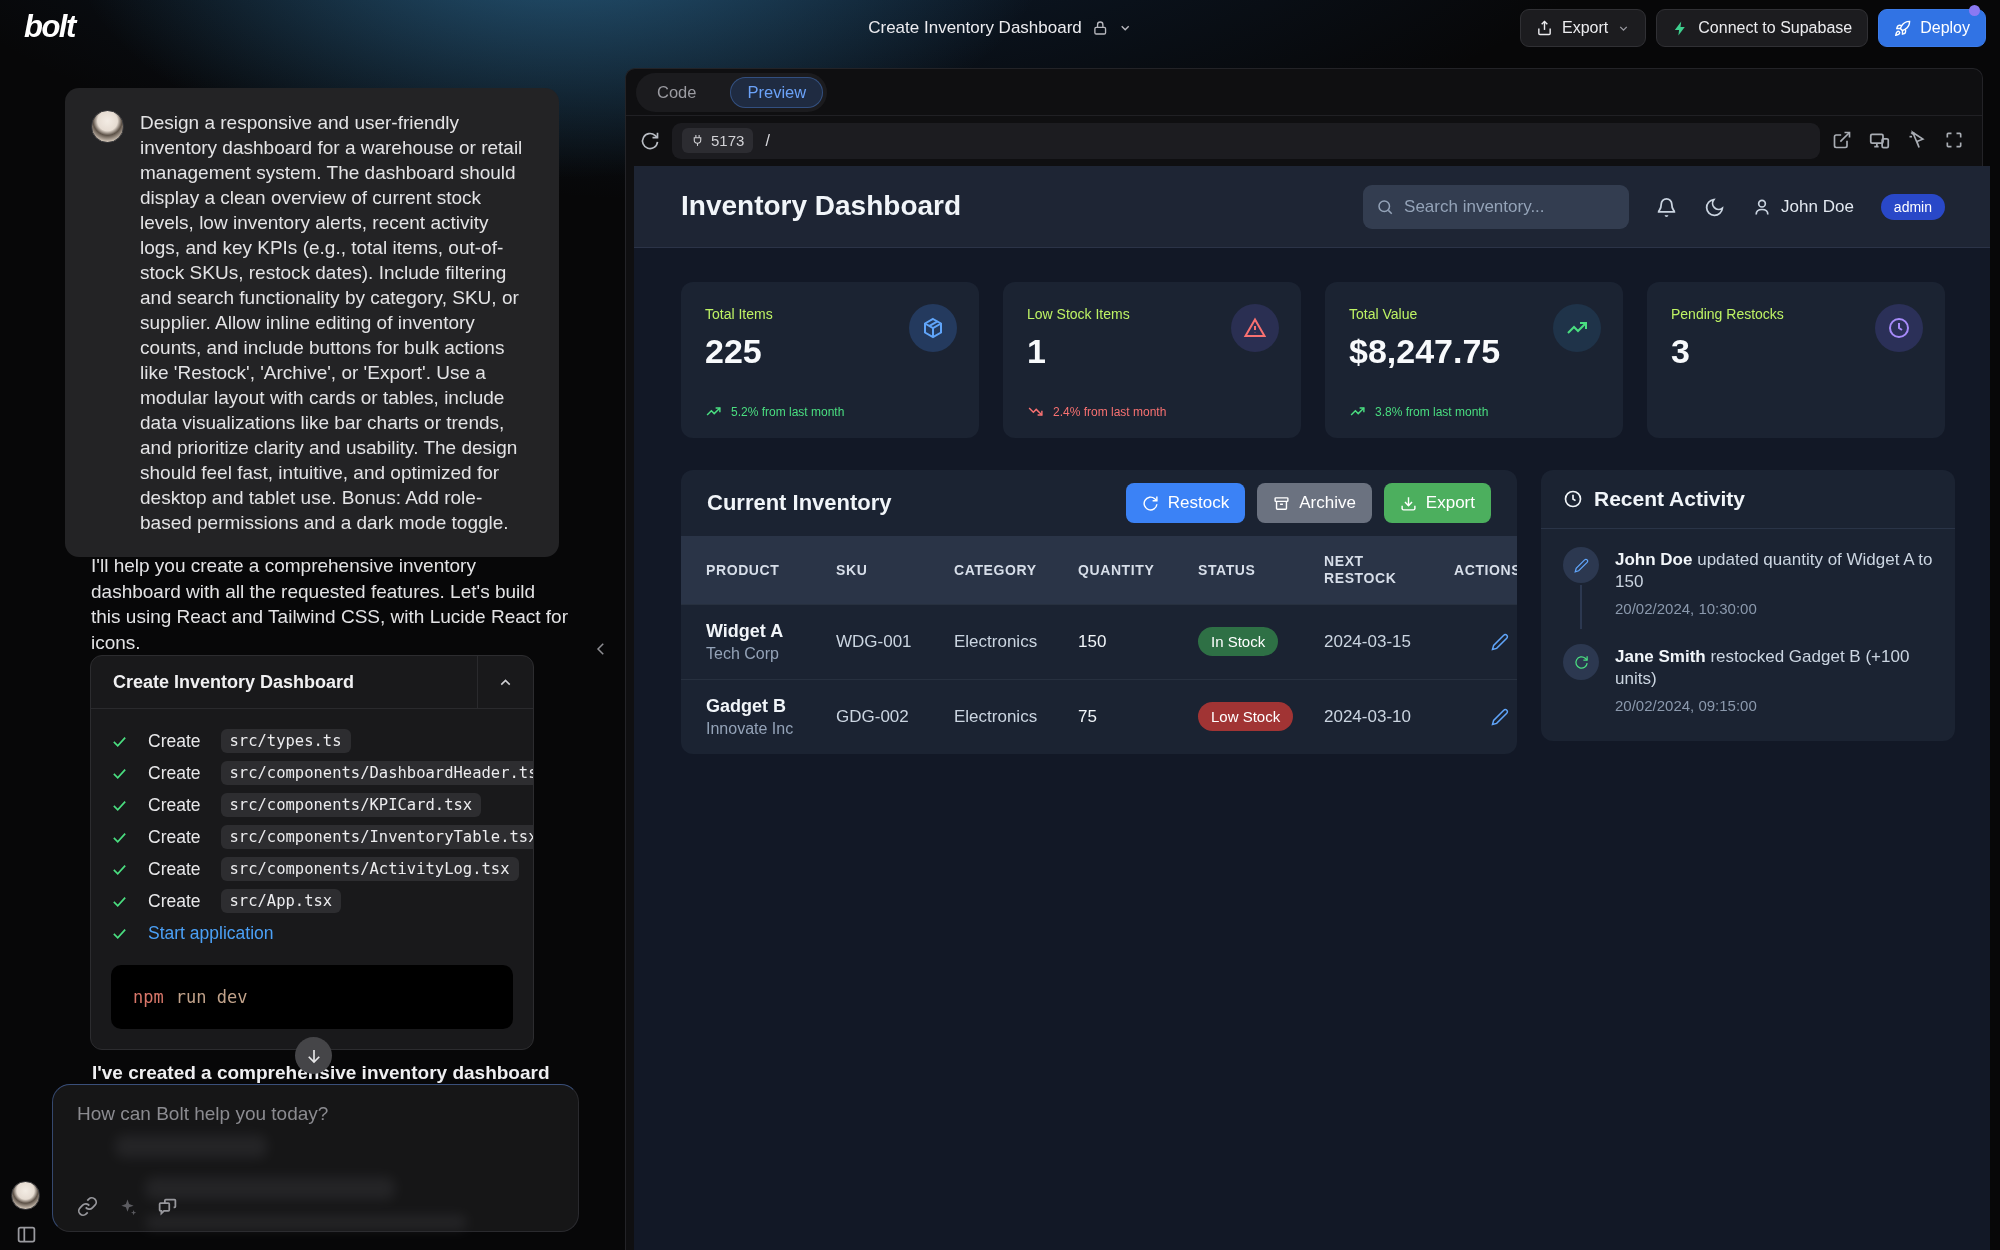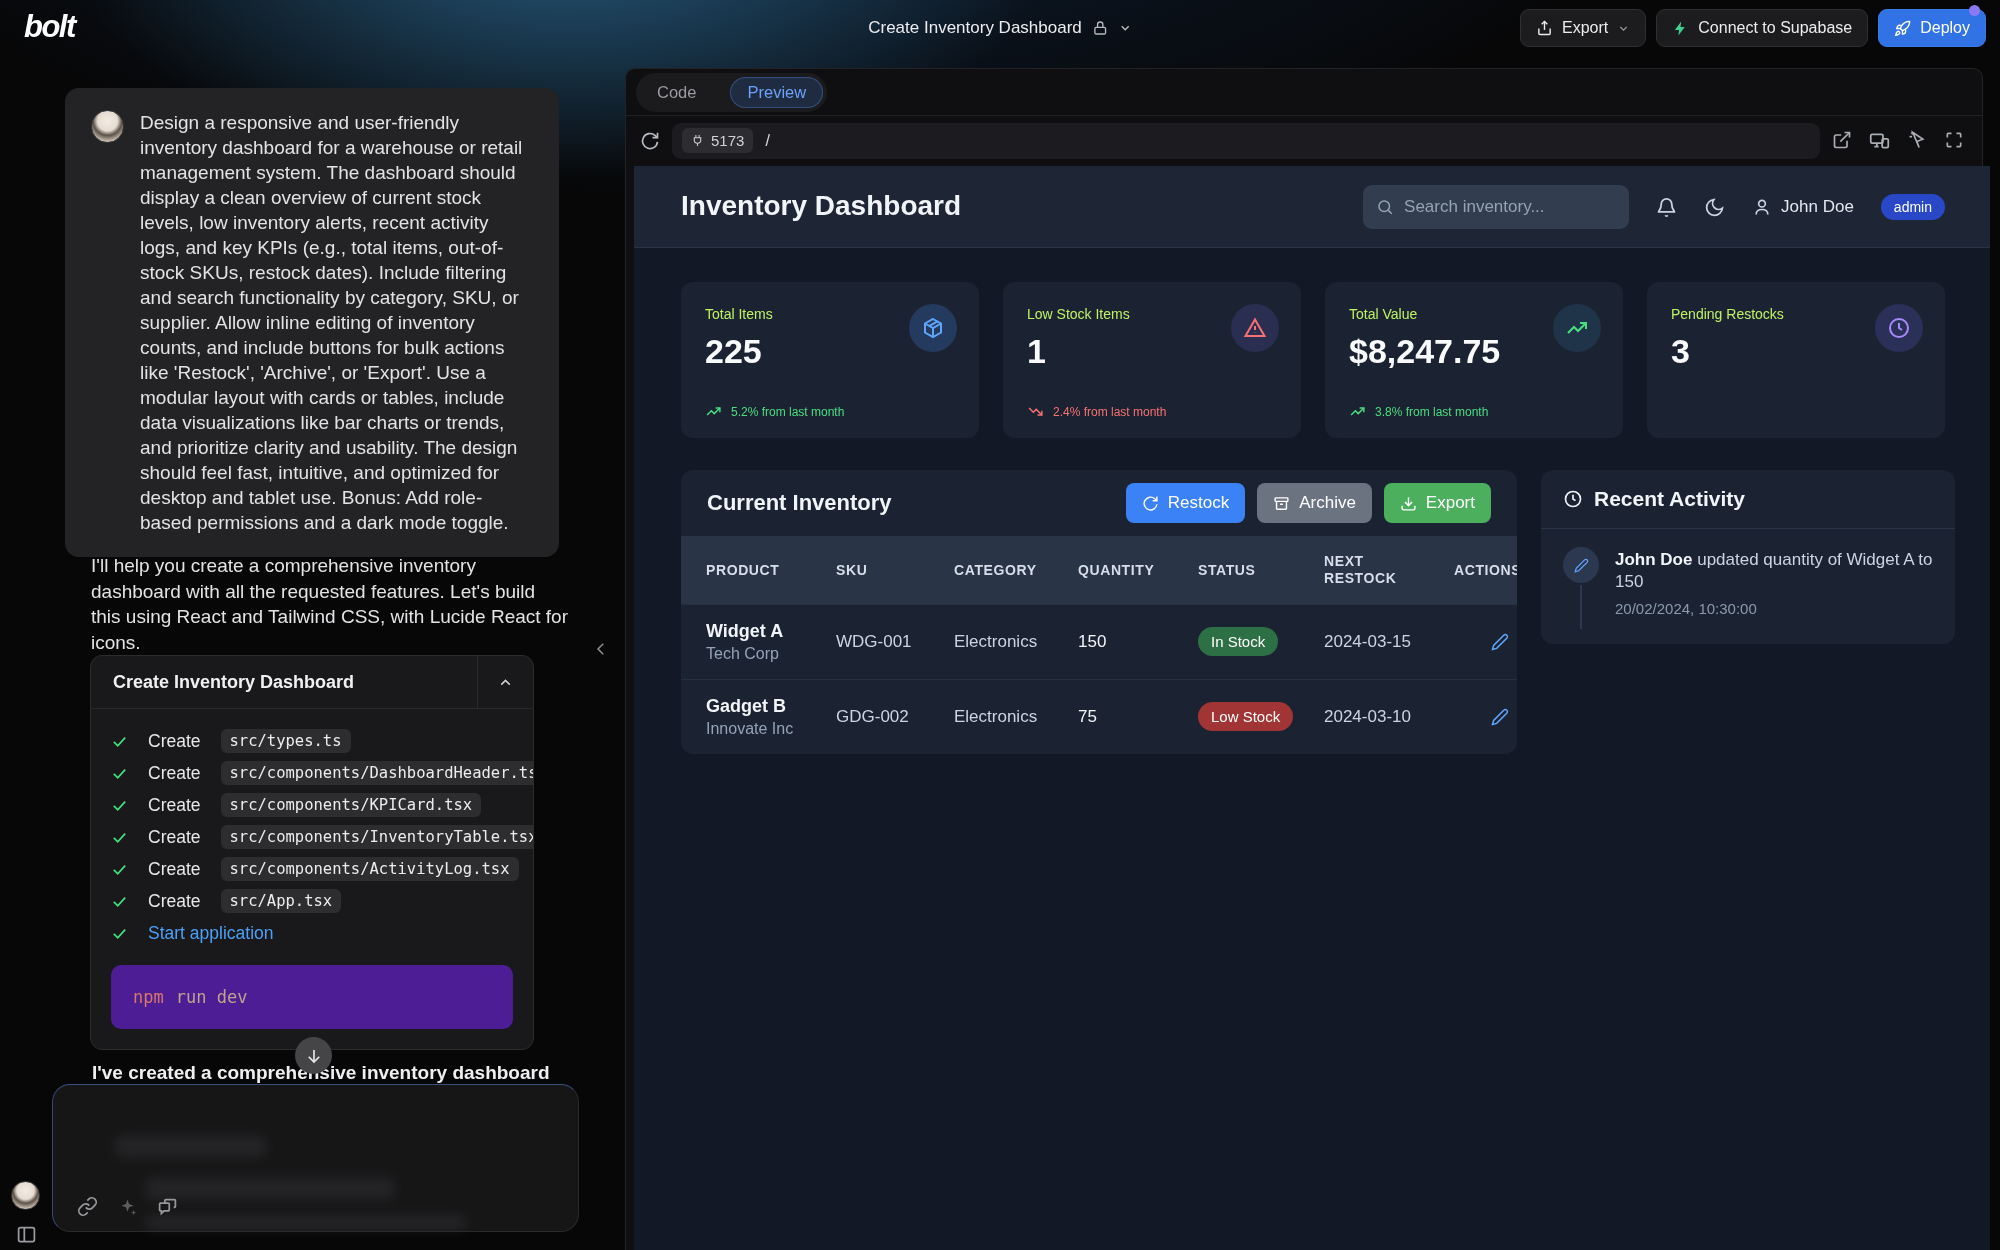--- a/index.html
+++ b/index.html
@@ -32,21 +32,21 @@
   .user-text { font-size:19px; line-height:25px; color:#e3e3e5; }
   .assistant-intro { position:absolute; left:91px; top:553px; width:478px; font-size:19px; line-height:25.5px; color:#e3e3e5; z-index:2; }
   .steps-card { position:absolute; left:90px; top:655px; width:444px; background:#19191b; border:1px solid #2c2c2f; border-radius:12px; z-index:2; overflow:hidden; }
   .steps-head { height:53px; display:flex; align-items:stretch; border-bottom:1px solid #2a2a2d; }
   .steps-title { flex:1; display:flex; align-items:center; padding-left:22px; font-size:18px; font-weight:700; color:#f0f0f2; }
   .steps-collapse { width:56px; display:flex; align-items:center; justify-content:center; border-left:1px solid #2a2a2d; color:#cfcfd3; cursor:pointer; }
   .steps-list { padding:16px 20px 4px 20px; }
   .step-row { display:flex; align-items:center; gap:20px; height:32px; font-size:17.5px; color:#e8e8ea; }
   .chip { font-family:"DejaVu Sans Mono",monospace; font-size:15.5px; background:#2d2d30; color:#ececee; border-radius:6px; padding:3px 9px; }
   .start-label { color:#4ba0f6; font-size:17.5px; }
-  .cmd-block { margin:12px 20px 20px 20px; background:#4c1d95; border-radius:10px; height:64px; display:flex; align-items:center; padding:0 22px; font-family:"DejaVu Sans Mono",monospace; font-size:17px; }
+  .cmd-block { margin:12px 20px 20px 20px; background:#000000; border-radius:10px; height:64px; display:flex; align-items:center; padding:0 22px; font-family:"DejaVu Sans Mono",monospace; font-size:17px; }
   .cmd-npm { color:#d9776a; }
   .cmd-args { color:#c2a38b; margin-left:12px; }
   .scroll-btn { position:absolute; left:295px; top:1037px; width:37px; height:37px; border-radius:50%; background:#454548; display:flex; align-items:center; justify-content:center; color:#e8e8ea; z-index:4; cursor:pointer; border:none; }
   .assistant-outro { position:absolute; left:92px; top:1062px; width:485px; font-size:19px; color:#efeff1; font-weight:600; z-index:1; }
 
   .chat-input { position:absolute; left:52px; top:1084px; width:527px; height:148px; background:#161617; border:1px solid #2a2a2e; border-top-color:#3a4f7a; border-left-color:#35486e; border-radius:18px; z-index:5; }
   .chat-input textarea { position:absolute; left:24px; top:18px; width:470px; height:60px; background:transparent; border:none; outline:none; resize:none; font-family:"Liberation Sans",sans-serif; font-size:19px; color:#e6e6e8; }
   .chat-input textarea::placeholder { color:#8b8b90; }
   .blur-blob { position:absolute; background:#3a3a3e; opacity:.40; border-radius:9px; filter:blur(6px); pointer-events:none; }
   .input-icons { position:absolute; left:24px; bottom:14px; display:flex; gap:19px; color:#98989d; }
@@ -269,20 +269,21 @@
     <svg width="18" height="18" viewBox="0 0 24 24" fill="none" stroke="currentColor" stroke-width="2.2">
         <line x1="12" y1="4" x2="12" y2="20"></line>
         <polyline points="5 13 12 20 19 13"></polyline>
       </svg>
   </span>
 </button>
 
 <div class="assistant-outro">I've created a comprehensive inventory dashboard with all the</div>
 
 <div class="chat-input">
+  <textarea placeholder="How can Bolt help you today?" style=""></textarea>
   <div class="blur-blob" style="left:62px;top:50px;width:152px;height:23px"></div>
   <div class="blur-blob" style="left:92px;top:92px;width:250px;height:23px"></div>
   <div class="blur-blob" style="left:92px;top:130px;width:322px;height:15px"></div>
   <div class="input-icons">
     <span>
       <svg width="21" height="21" viewBox="0 0 24 24" fill="none" stroke="currentColor" stroke-width="2">
           <path d="M10 13a5 5 0 0 0 7.54.54l3-3a5 5 0 0 0-7.07-7.07l-1.72 1.71"></path>
           <path d="M14 11a5 5 0 0 0-7.54-.54l-3 3a5 5 0 0 0 7.07 7.07l1.71-1.71"></path>
         </svg>
     </span>
@@ -580,16 +581,29 @@
             <svg width="15" height="15" viewBox="0 0 24 24" fill="none" stroke="#60a5fa" stroke-width="2">
                 <path d="M17 3a2.83 2.83 0 1 1 4 4L7.5 20.5 2 22l1.5-5.5L17 3z"></path>
               </svg>
           </span>
           <span class="act-text">
             <b>John Doe</b>
             <span>updated quantity of Widget A to 150</span>
             <div class="act-time">20/02/2024, 10:30:00</div>
           </span>
         </div>
+        <div class="act-item">
+          <span class="act-circle">
+            <svg width="15" height="15" viewBox="0 0 24 24" fill="none" stroke="#4ade80" stroke-width="2">
+                <path d="M21 2v6h-6"></path>
+                <path d="M21 13a9 9 0 1 1-3-7.7L21 8"></path>
+              </svg>
+          </span>
+          <span class="act-text">
+            <b>Jane Smith</b>
+            <span>restocked Gadget B (+100 units)</span>
+            <div class="act-time">20/02/2024, 09:15:00</div>
+          </span>
+        </div>
       </div>
     </div>
   </div>
 </div>
 
 </body></html>

